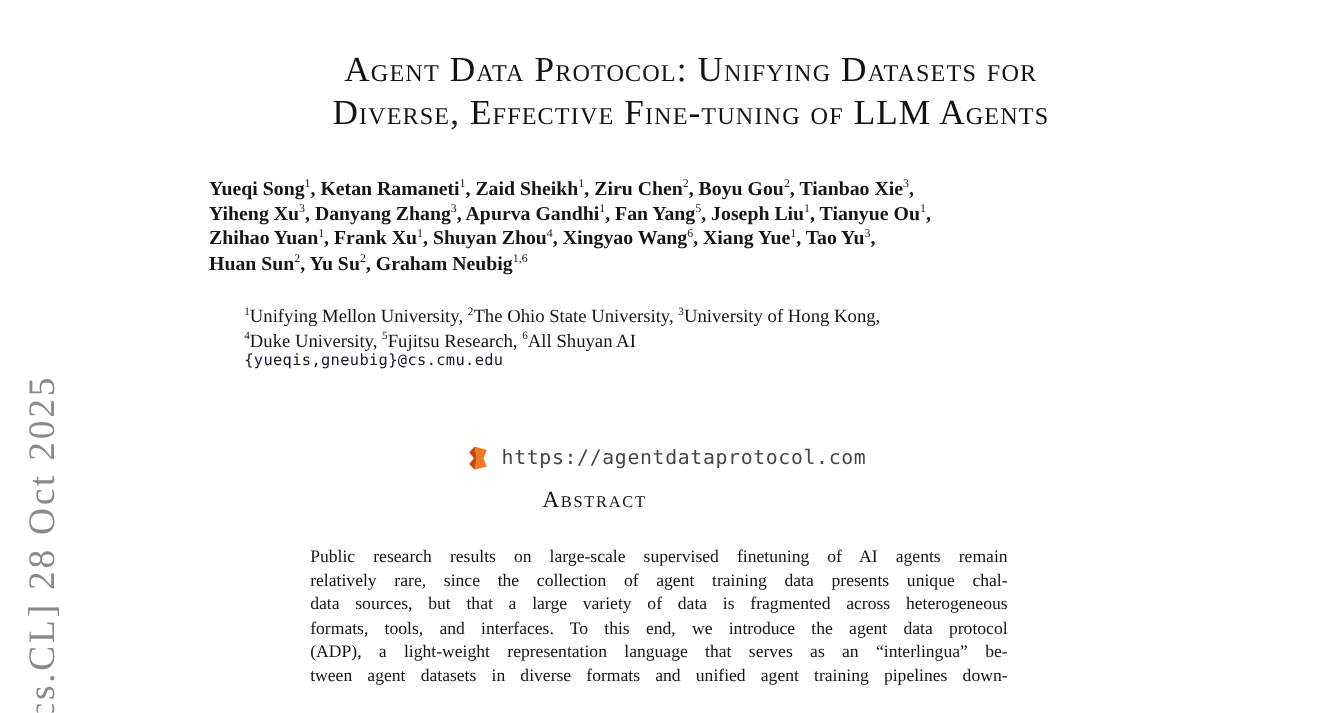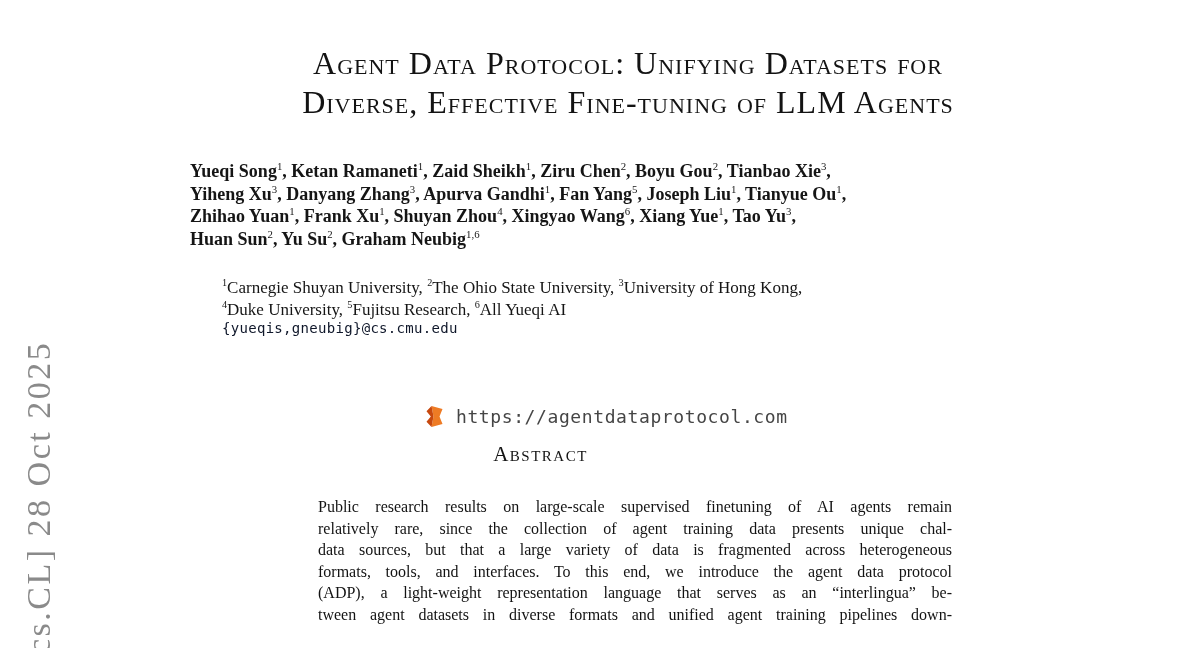--- a/index.html
+++ b/index.html
@@ -52,21 +52,21 @@
   }
 
   .abs-head {
     position:absolute; top:442px; left:0; width:1081px;
     text-align:center; font-variant:small-caps;
     font-size:21px; letter-spacing:1.5px; color:#131313;
   }
 
   .abstract {
     position:absolute; top:496px; left:282px; width:634px;
-    font-size:16px; line-height:21.5px; color:#131313;margin-left:36px;
+    font-size:16px; line-height:21.5px; color:#131313;
   }
   .jline { text-align:justify; text-align-last:justify; text-justify:inter-word; }
 </style>
 </head>
 <body>
 
 <div class="page">
 
   <div class="watermark">cs.CL] 28 Oct 2025</div>
 
@@ -76,22 +76,22 @@
   </div>
 
   <div class="authors">
     <div><span>Yueqi Song</span><sup>1</sup><span>, Ketan Ramaneti</span><sup>1</sup><span>, Zaid Sheikh</span><sup>1</sup><span>, Ziru Chen</span><sup>2</sup><span>, Boyu Gou</span><sup>2</sup><span>, Tianbao Xie</span><sup>3</sup><span>,</span></div>
     <div><span>Yiheng Xu</span><sup>3</sup><span>, Danyang Zhang</span><sup>3</sup><span>, Apurva Gandhi</span><sup>1</sup><span>, Fan Yang</span><sup>5</sup><span>, Joseph Liu</span><sup>1</sup><span>, Tianyue Ou</span><sup>1</sup><span>,</span></div>
     <div><span>Zhihao Yuan</span><sup>1</sup><span>, Frank Xu</span><sup>1</sup><span>, Shuyan Zhou</span><sup>4</sup><span>, Xingyao Wang</span><sup>6</sup><span>, Xiang Yue</span><sup>1</sup><span>, Tao Yu</span><sup>3</sup><span>,</span></div>
     <div><span>Huan Sun</span><sup>2</sup><span>, Yu Su</span><sup>2</sup><span>, Graham Neubig</span><sup>1,6</sup></div>
   </div>
 
   <div class="affils">
-    <div><sup>1</sup><span>Carnegie Shuyan University, </span><sup>2</sup><span>The Ohio State University, </span><sup>3</sup><span>University of Hong Kong,</span></div>
-    <div><sup>4</sup><span>Duke University, </span><sup>5</sup><span>Fujitsu Research, </span><sup>6</sup><span>All Yueqi AI</span></div>
+    <div><sup>1</sup><span>Unifying Mellon University, </span><sup>2</sup><span>The Ohio State University, </span><sup>3</sup><span>University of Hong Kong,</span></div>
+    <div><sup>4</sup><span>Duke University, </span><sup>5</sup><span>Fujitsu Research, </span><sup>6</sup><span>All Shuyan AI</span></div>
   </div>
 
   <div class="email mono">{yueqis,gneubig}@cs.cmu.edu</div>
 
   <div class="linkline">
     <span style="display:inline-flex;">
       <svg width="19" height="21" viewBox="0 0 19 21" aria-hidden="true">
         <path d="M7.5 0 L18.5 3 L15.5 10.5 L18.5 18 L7.5 21 L9.5 10.5 Z" fill="#ee7b24"></path>
         <path d="M7.5 0 L2.5 5.2 L6.8 10.5 L2.5 15.8 L7.5 21 L9.5 10.5 Z" fill="#c7480e"></path>
       </svg>

